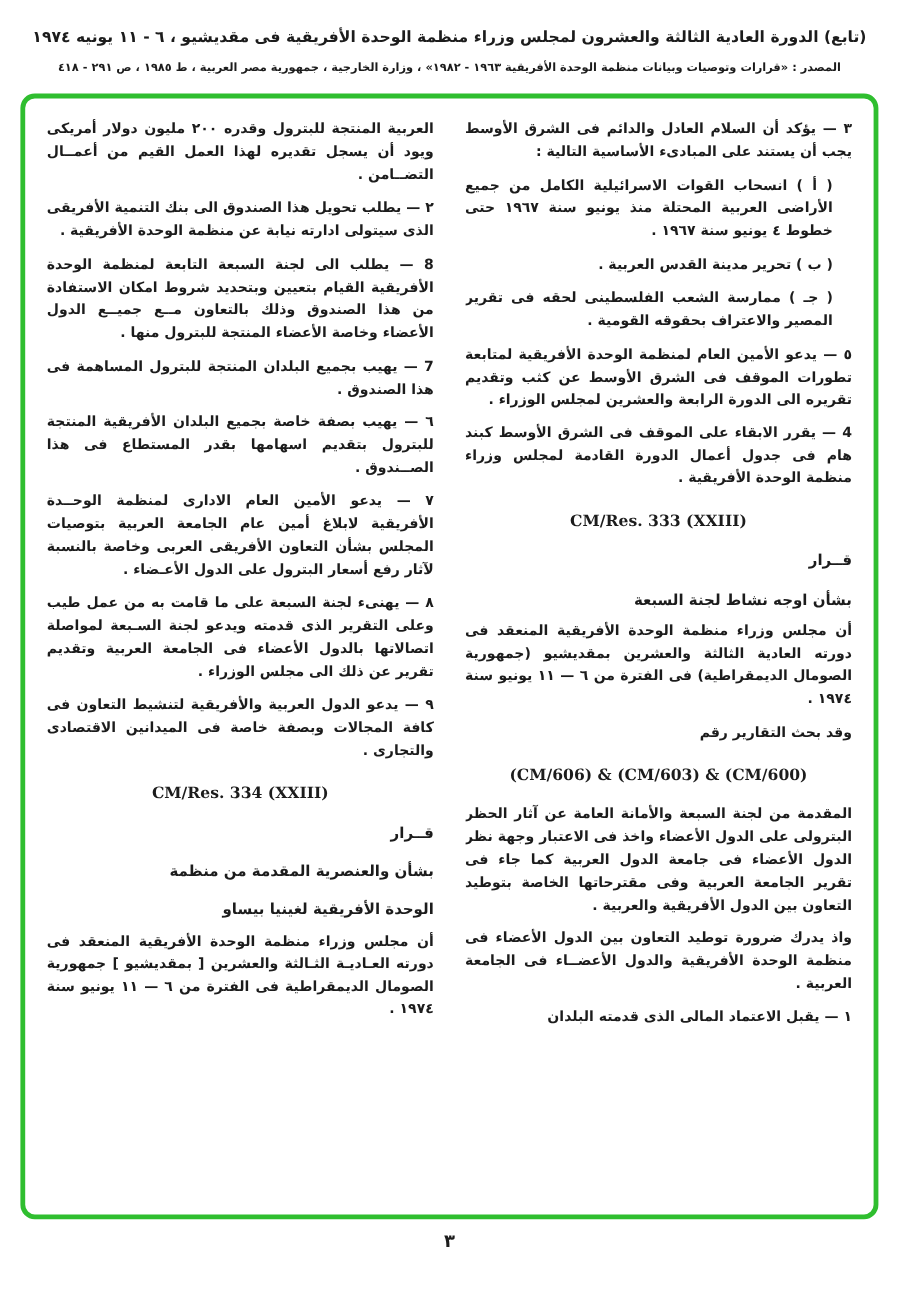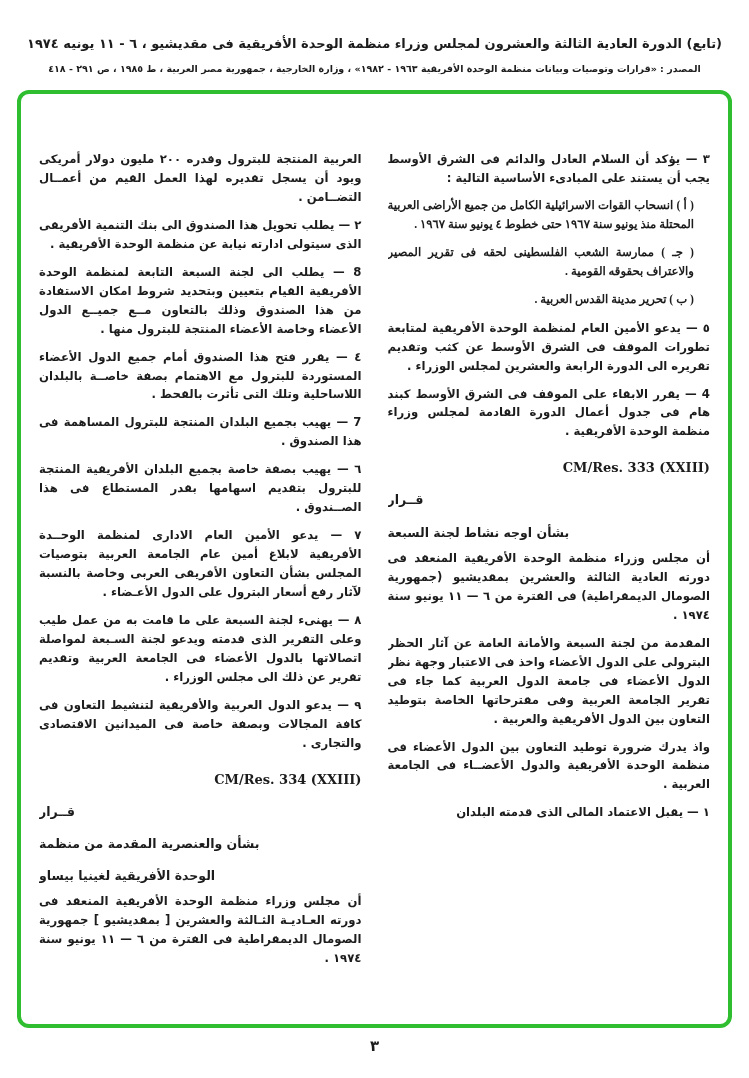--- a/index.html
+++ b/index.html
@@ -3,86 +3,86 @@
 <meta charset="utf-8">
 <style>
   html, body { margin: 0; padding: 0; background: #ffffff; }
   body {
     width: 749px; height: 1078px;
     font-family: "DejaVu Sans", sans-serif;
     color: #1c1c1c;
   }
   .page { position: relative; width: 749px; height: 1078px; background: #ffffff; overflow: hidden; }
 
-  .hdr { padding-top: 36px; text-align: center; }
+  .hdr { padding-top: 24px; text-align: center; }
   .hdr-title { font-size: 13px; font-weight: bold; }
   .hdr-source { font-size: 9.5px; font-weight: bold; margin-top: 12px; }
 
   .frame {
     box-sizing: border-box;
     margin: 16px auto 0;
     width: 715px; height: 938px;
     border: 4px solid var(--green, #2fbe2f);
     border-radius: 12px;
     padding: 16px 18px;
     display: flex;
     gap: 26px;
     overflow: hidden;
     background: #ffffff;
   }
   .col {
     flex: 1 1 0; min-width: 0;
     font-size: 11.7px; font-weight: bold;
     line-height: 1.62;
     overflow: hidden;
-    margin-top: 40px;
   }
   .block { margin: 0 0 9px; }
   .para { text-align: justify; }
-  .para-sub { text-align: justify; padding-right: 16px; font-family: Liberation Serif, serif; }
-  .heading { text-align: left; margin: 12px 0 6px; font-size: 12.5px; }
+  .para-sub { text-align: justify; padding-right: 16px; }
+  .heading { text-align: right; margin: 12px 0 6px; font-size: 12.5px; }
   .code {
-    direction: ltr; text-align: right;
+    direction: ltr; text-align: center;
     font-family: "DejaVu Serif", serif;
     font-size: 13px; font-weight: bold;
     margin: 16px 0 12px;
   }
   .page-num { text-align: center; font-size: 15px; font-weight: bold; margin-top: 9px; }
 </style>
 </head>
 <body>
 
 <div class="page">
 
   <header class="hdr">
     <div class="hdr-title">(تابع) الدورة العادية الثالثة والعشرون لمجلس وزراء منظمة الوحدة الأفريقية فى مقديشيو ، ٦ - ١١ يونيه ١٩٧٤</div>
     <div class="hdr-source">المصدر : «قرارات وتوصيات وبيانات منظمة الوحدة الأفريقية ١٩٦٣ - ١٩٨٢» ، وزارة الخارجية ، جمهورية مصر العربية ، ط ١٩٨٥ ، ص ٢٩١ - ٤١٨</div>
   </header>
 
   <div class="frame">
     <div class="col">
         <div class="block para">٣ — يؤكد أن السلام العادل والدائم فى الشرق الأوسط يجب أن يستند على المبادىء الأساسية التالية :</div>
         <div class="block para-sub">( أ ) انسحاب القوات الاسرائيلية الكامل من جميع الأراضى العربية المحتلة منذ يونيو سنة ١٩٦٧ حتى خطوط ٤ يونيو سنة ١٩٦٧ .</div>
+        <div class="block para-sub">( ب ) تحرير مدينة القدس العربية .</div>
         <div class="block para-sub">( جـ ) ممارسة الشعب الفلسطينى لحقه فى تقرير المصير والاعتراف بحقوقه القومية .</div>
-        <div class="block para-sub">( ب ) تحرير مدينة القدس العربية .</div>
         <div class="block para">٥ — يدعو الأمين العام لمنظمة الوحدة الأفريقية لمتابعة تطورات الموقف فى الشرق الأوسط عن كثب وتقديم تقريره الى الدورة الرابعة والعشرين لمجلس الوزراء .</div>
         <div class="block para">4 — يقرر الابقاء على الموقف فى الشرق الأوسط كبند هام فى جدول أعمال الدورة القادمة لمجلس وزراء منظمة الوحدة الأفريقية .</div>
         <div class="block code">CM/Res. 333 (XXIII)</div>
         <div class="block heading">قــرار</div>
         <div class="block heading">بشأن اوجه نشاط لجنة السبعة</div>
         <div class="block para">أن مجلس وزراء منظمة الوحدة الأفريقية المنعقد فى دورته العادية الثالثة والعشرين بمقديشيو (جمهورية الصومال الديمقراطية) فى الفترة من ٦ — ١١ يونيو سنة ١٩٧٤ .</div>
+        <div class="block para">وقد بحث التقارير رقم</div>
+        <div class="block code">(CM/606) &amp; (CM/603) &amp; (CM/600)</div>
         <div class="block para">المقدمة من لجنة السبعة والأمانة العامة عن آثار الحظر البترولى على الدول الأعضاء واخذ فى الاعتبار وجهة نظر الدول الأعضاء فى جامعة الدول العربية كما جاء فى تقرير الجامعة العربية وفى مقترحاتها الخاصة بتوطيد التعاون بين الدول الأفريقية والعربية .</div>
         <div class="block para">واذ يدرك ضرورة توطيد التعاون بين الدول الأعضاء فى منظمة الوحدة الأفريقية والدول الأعضــاء فى الجامعة العربية .</div>
         <div class="block para">١ — يقبل الاعتماد المالى الذى قدمته البلدان</div>
       </div>
     <div class="col">
         <div class="block para">العربية المنتجة للبترول وقدره ٢٠٠ مليون دولار أمريكى ويود أن يسجل تقديره لهذا العمل القيم من أعمــال التضــامن .</div>
         <div class="block para">٢ — يطلب تحويل هذا الصندوق الى بنك التنمية الأفريقى الذى سيتولى ادارته نيابة عن منظمة الوحدة الأفريقية .</div>
         <div class="block para">8 — يطلب الى لجنة السبعة التابعة لمنظمة الوحدة الأفريقية القيام بتعيين وبتحديد شروط امكان الاستفادة من هذا الصندوق وذلك بالتعاون مــع جميــع الدول الأعضاء وخاصة الأعضاء المنتجة للبترول منها .</div>
-        <div class="block para">٤ — يقرر فتح هذا الصندوق أمام جميع الدول الأعضاء المستوردة للبترول مع الاهتمام بصفة خاصــة بالبلدان اللاساحلية وتلك التى تأثرت بالقحط .</div>
         <div class="block para">7 — يهيب بجميع البلدان المنتجة للبترول المساهمة فى هذا الصندوق .</div>
         <div class="block para">٦ — يهيب بصفة خاصة بجميع البلدان الأفريقية المنتجة للبترول بتقديم اسهامها بقدر المستطاع فى هذا الصــندوق .</div>
         <div class="block para">٧ — يدعو الأمين العام الادارى لمنظمة الوحــدة الأفريقية لابلاغ أمين عام الجامعة العربية بتوصيات المجلس بشأن التعاون الأفريقى العربى وخاصة بالنسبة لآثار رفع أسعار البترول على الدول الأعـضاء .</div>
         <div class="block para">٨ — يهنىء لجنة السبعة على ما قامت به من عمل طيب وعلى التقرير الذى قدمته ويدعو لجنة السـبعة لمواصلة اتصالاتها بالدول الأعضاء فى الجامعة العربية وتقديم تقرير عن ذلك الى مجلس الوزراء .</div>
         <div class="block para">٩ — يدعو الدول العربية والأفريقية لتنشيط التعاون فى كافة المجالات وبصفة خاصة فى الميدانين الاقتصادى والتجارى .</div>
         <div class="block code">CM/Res. 334 (XXIII)</div>
         <div class="block heading">قــرار</div>
         <div class="block heading">بشأن والعنصرية المقدمة من منظمة</div>
         <div class="block heading">الوحدة الأفريقية لغينيا بيساو</div>
         <div class="block para">أن مجلس وزراء منظمة الوحدة الأفريقية المنعقد فى دورته العـاديـة الثـالثة والعشرين [ بمقديشيو ] جمهورية الصومال الديمقراطية فى الفترة من ٦ — ١١ يونيو سنة ١٩٧٤ .</div>

